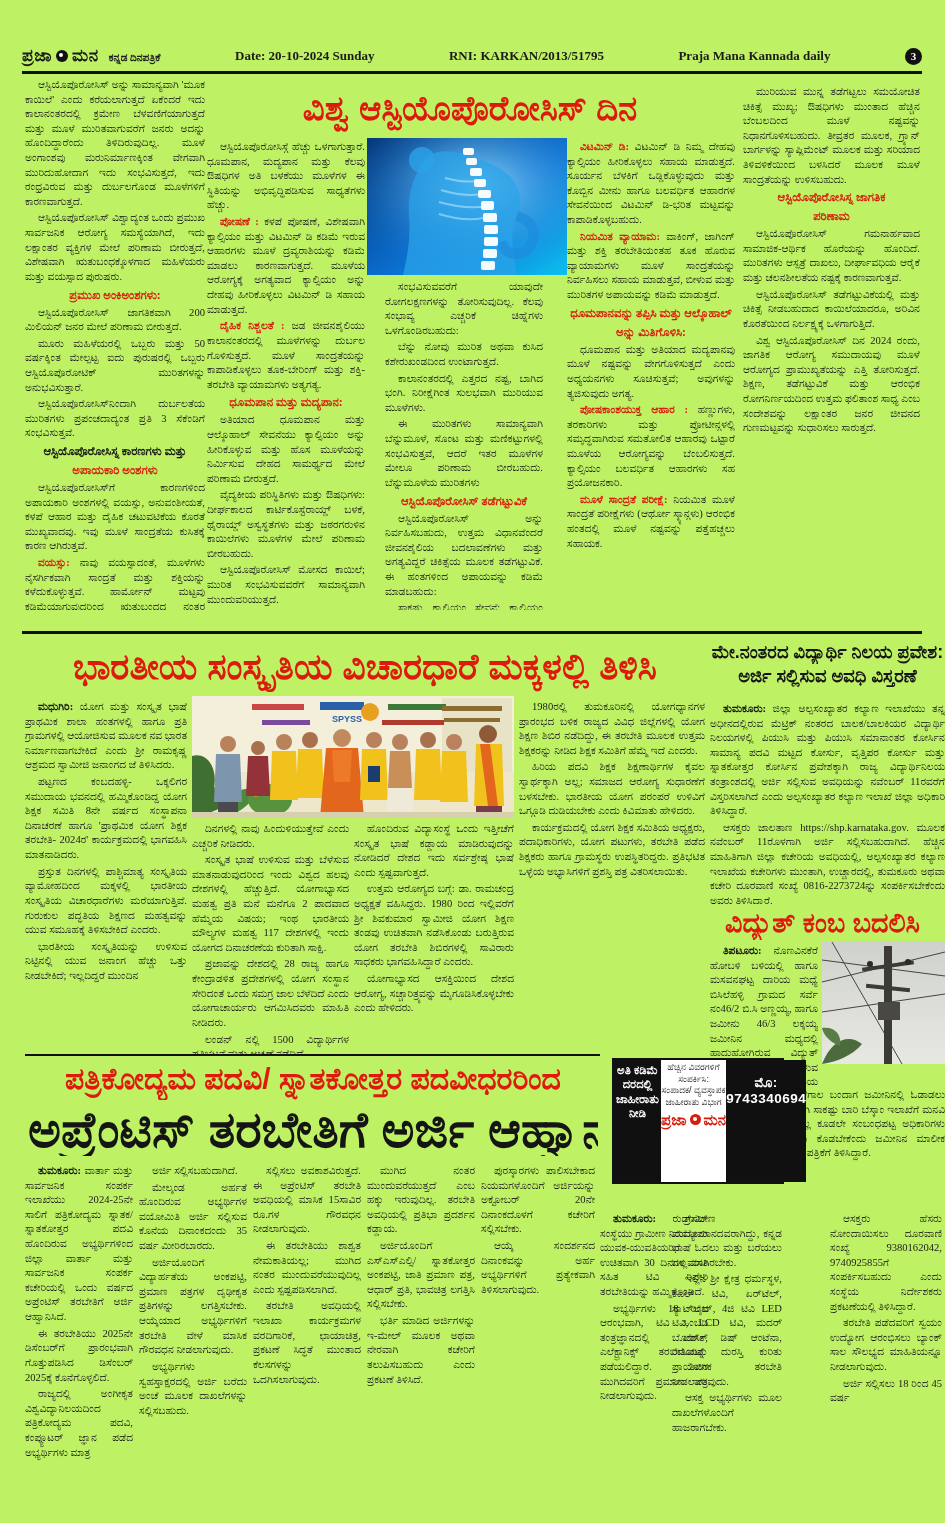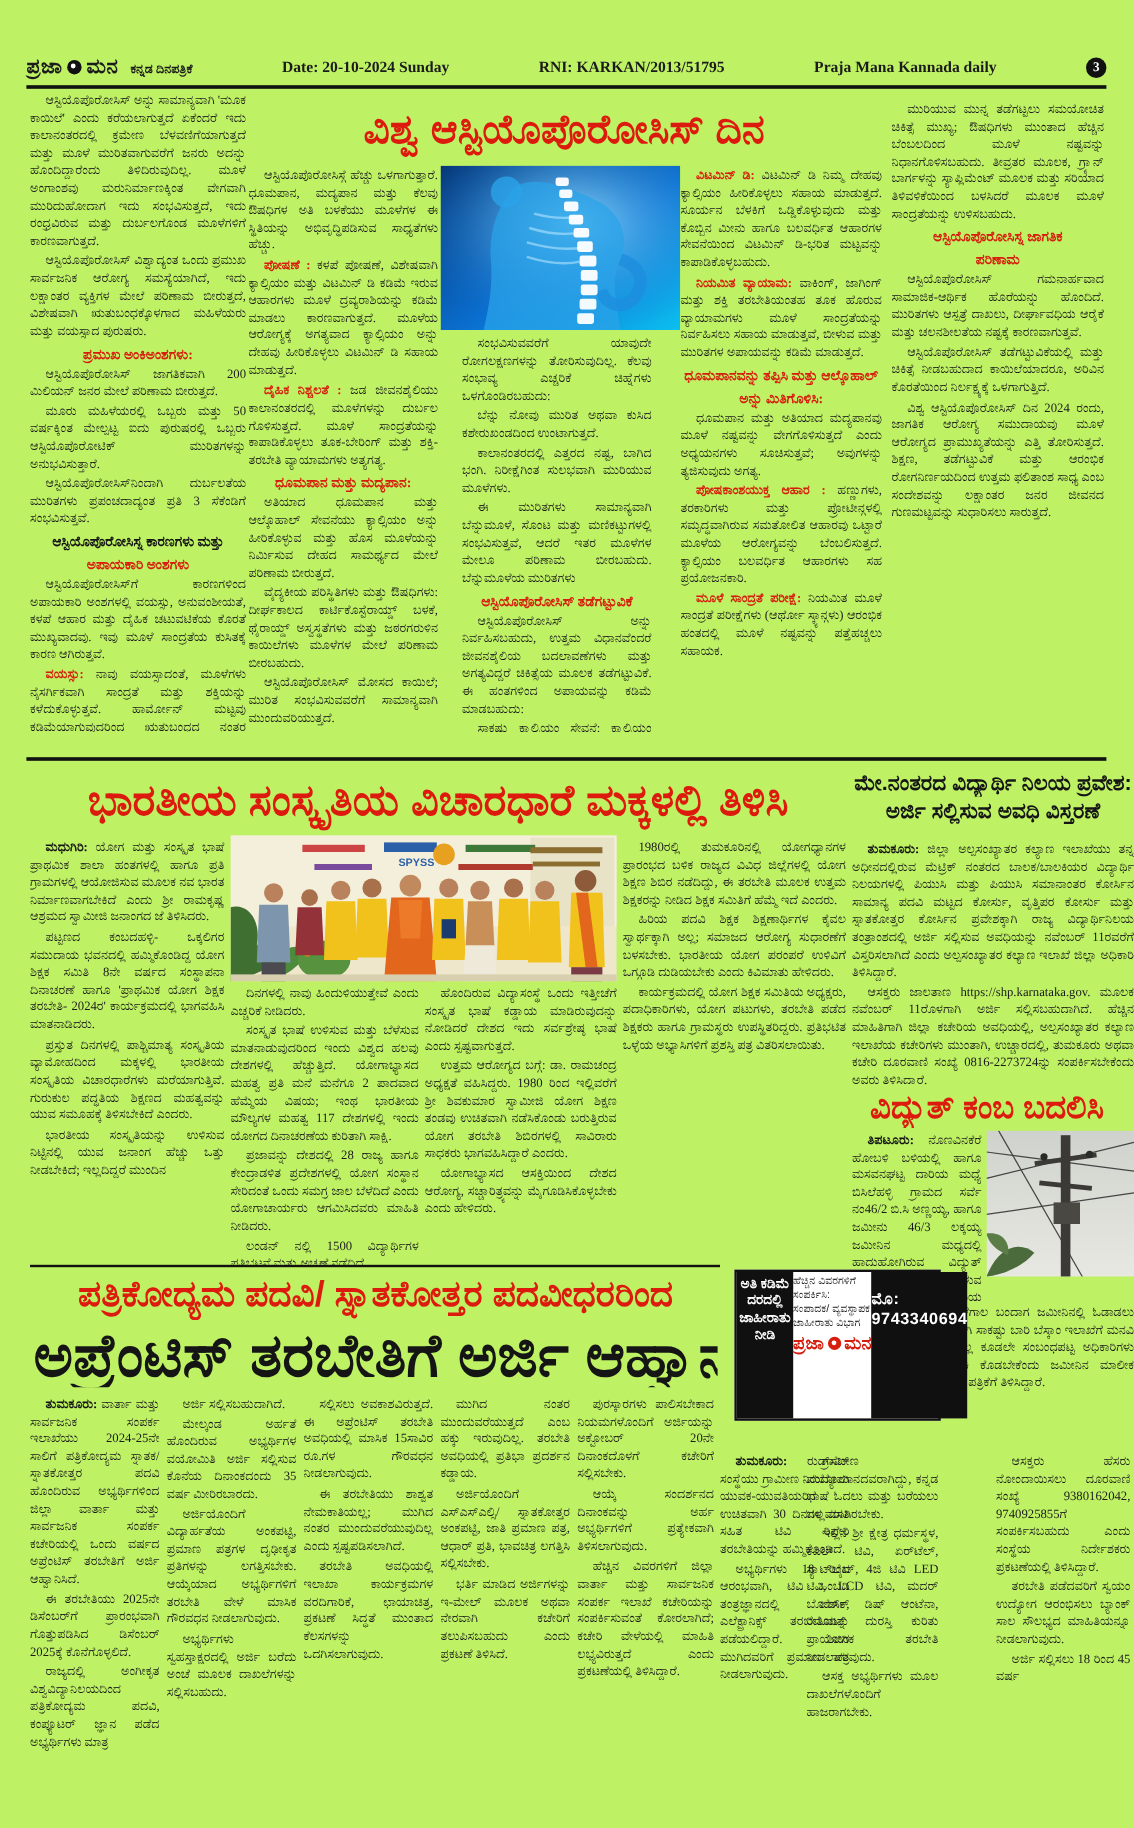--- a/index.html
+++ b/index.html
@@ -33,26 +33,26 @@
   .hl.red{color:#dd1a0e;}
   .hl.black{color:#151515;}
   
   .photo{position:absolute;overflow:hidden;}
   .photo svg{display:block;}
   
   .adbox{position:absolute;left:612px;top:1058px;width:168px;height:122px;border:2px solid #111;
          background:#fff;display:flex;flex-direction:row;font-family:"Liberation Sans",sans-serif;}
   .adbox .adtop{background:#101010;color:#fff;text-align:center;font-weight:bold;
                 font-size:11.5px;line-height:1.25;padding:3px 2px;}
-  .adbox .admid{flex:1;text-align:left;font-size:9px;line-height:1.3;padding-top:2px;color:#222;}
+  .adbox .admid{flex:1;text-align:center;font-size:9px;line-height:1.3;padding-top:2px;color:#222;}
   .adbox .adlogo{display:flex;align-items:center;justify-content:center;gap:3px;
                  color:#d71d0e;font-weight:bold;font-size:15px;margin-top:1px;}
   .adbox .adlogo .emb2{width:11px;height:11px;border-radius:50%;background:#d71d0e;position:relative;}
   .adbox .adlogo .emb2 i{position:absolute;left:3px;top:3px;width:4px;height:4px;border-radius:50%;background:#fff;}
-  .adbox .adphone{background:#101010;color:#fff;text-align:left;font-weight:bold;
+  .adbox .adphone{background:#101010;color:#fff;text-align:center;font-weight:bold;
                   font-size:13.5px;padding:15px 0;letter-spacing:.5px;}
 </style>
 </head>
 <body>
 
 <div class="page">
 
   <div class="masthead">
     <div class="logo">
       <span class="nm">ಪ್ರಜಾ</span>
@@ -347,21 +347,20 @@
       <div class="para">ತರಬೇತಿ ಅವಧಿಯಲ್ಲಿ ಇಲಾಖಾ ಕಾರ್ಯಕ್ರಮಗಳ ವರದಿಗಾರಿಕೆ, ಛಾಯಾಚಿತ್ರ, ಪ್ರಕಟಣೆ ಸಿದ್ಧತೆ ಮುಂತಾದ ಕೆಲಸಗಳನ್ನು ಒದಗಿಸಲಾಗುವುದು.</div>
     </div>
   <div class="col" style="left:367px;top:1164px;width:108px;height:340px;">
       <div class="para">ಮುಗಿದ ನಂತರ ಮುಂದುವರೆಯುತ್ತದೆ ಎಂಬ ಹಕ್ಕು ಇರುವುದಿಲ್ಲ. ತರಬೇತಿ ಅವಧಿಯಲ್ಲಿ ಪ್ರತಿಭಾ ಪ್ರದರ್ಶನ ಕಡ್ಡಾಯ.</div>
       <div class="para">ಅರ್ಜಿಯೊಂದಿಗೆ ಎಸ್ಎಸ್ಎಲ್ಸಿ/ ಸ್ನಾತಕೋತ್ತರ ಅಂಕಪಟ್ಟಿ, ಜಾತಿ ಪ್ರಮಾಣ ಪತ್ರ, ಆಧಾರ್ ಪ್ರತಿ, ಭಾವಚಿತ್ರ ಲಗತ್ತಿಸಿ ಸಲ್ಲಿಸಬೇಕು.</div>
       <div class="para">ಭರ್ತಿ ಮಾಡಿದ ಅರ್ಜಿಗಳನ್ನು ಇ-ಮೇಲ್ ಮೂಲಕ ಅಥವಾ ನೇರವಾಗಿ ಕಚೇರಿಗೆ ತಲುಪಿಸಬಹುದು ಎಂದು ಪ್ರಕಟಣೆ ತಿಳಿಸಿದೆ.</div>
     </div>
   <div class="col" style="left:481px;top:1164px;width:114px;height:340px;">
       <div class="para">ಪುರಸ್ಕಾರಗಳು ಪಾಲಿಸಬೇಕಾದ ನಿಯಮಗಳೊಂದಿಗೆ ಅರ್ಜಿಯನ್ನು ಅಕ್ಟೋಬರ್ 20ನೇ ದಿನಾಂಕದೊಳಗೆ ಕಚೇರಿಗೆ ಸಲ್ಲಿಸಬೇಕು.</div>
       <div class="para">ಆಯ್ಕೆ ಸಂದರ್ಶನದ ದಿನಾಂಕವನ್ನು ಅರ್ಹ ಅಭ್ಯರ್ಥಿಗಳಿಗೆ ಪ್ರತ್ಯೇಕವಾಗಿ ತಿಳಿಸಲಾಗುವುದು.</div>
-      <div class="para">ಹೆಚ್ಚಿನ ವಿವರಗಳಿಗೆ ಜಿಲ್ಲಾ ವಾರ್ತಾ ಮತ್ತು ಸಾರ್ವಜನಿಕ ಸಂಪರ್ಕ ಇಲಾಖೆ ಕಚೇರಿಯನ್ನು ಸಂಪರ್ಕಿಸುವಂತೆ ಕೋರಲಾಗಿದೆ; ಕಚೇರಿ ವೇಳೆಯಲ್ಲಿ ಮಾಹಿತಿ ಲಭ್ಯವಿರುತ್ತದೆ ಎಂದು ಪ್ರಕಟಣೆಯಲ್ಲಿ ತಿಳಿಸಿದ್ದಾರೆ.</div>
     </div>
 
   <div class="col" style="left:600px;top:1212px;width:108px;height:292px;">
       <div class="para"><span class="lead dark">ತುಮಕೂರು: </span>ರುಡ್‌ಸೆಟ್ ಸಂಸ್ಥೆಯು ಗ್ರಾಮೀಣ ನಿರುದ್ಯೋಗಿ ಯುವಕ-ಯುವತಿಯರಿಗೆ ಉಚಿತವಾಗಿ 30 ದಿನಗಳ ವಸತಿ ಸಹಿತ ಟಿವಿ ರಿಪೇರಿ ತರಬೇತಿಯನ್ನು ಹಮ್ಮಿಕೊಂಡಿದೆ.</div>
       <div class="para">ಅಭ್ಯರ್ಥಿಗಳು 18 ರಿಂದ ಆರಂಭವಾಗಿ, ಟಿವಿ ಹಿಂಬದಿ ತಂತ್ರಜ್ಞಾನದಲ್ಲಿ ಬೇಸಿಕ್ ಎಲೆಕ್ಟ್ರಾನಿಕ್ಸ್ ತರಬೇತಿಯನ್ನು ಪಡೆಯಲಿದ್ದಾರೆ. ಶಿಬಿರ ಮುಗಿದವರಿಗೆ ಪ್ರಮಾಣ ಪತ್ರ ನೀಡಲಾಗುವುದು.</div>
     </div>
   <div class="col" style="left:672px;top:1212px;width:110px;height:292px;">
       <div class="para">ಗ್ರಾಮೀಣ ವಯೋಮಾನದವರಾಗಿದ್ದು, ಕನ್ನಡ ಭಾಷೆ ಓದಲು ಮತ್ತು ಬರೆಯಲು ಬಲ್ಲವರಾಗಿರಬೇಕು.</div>
       <div class="para">ಇಲ್ಲಿನ ಶ್ರೀ ಕ್ಷೇತ್ರ ಧರ್ಮಸ್ಥಳ, ಕೆಎಲ್ ಟಿವಿ, ಏರ್‌ಟೆಲ್, ಸ್ಯಾಟ್‌ಲೈಟ್, 4ಜಿ ಟಿವಿ LED ಟಿವಿ, LCD ಟಿವಿ, ಮದರ್ ಬೋರ್ಡ್, ಡಿಷ್ ಆಂಟೆನಾ, ರಿಮೋಟ್ ದುರಸ್ತಿ ಕುರಿತು ಪ್ರಾಯೋಗಿಕ ತರಬೇತಿ ನೀಡಲಾಗುವುದು.</div>
       <div class="para">ಆಸಕ್ತ ಅಭ್ಯರ್ಥಿಗಳು ಮೂಲ ದಾಖಲೆಗಳೊಂದಿಗೆ ಹಾಜರಾಗಬೇಕು.</div>

